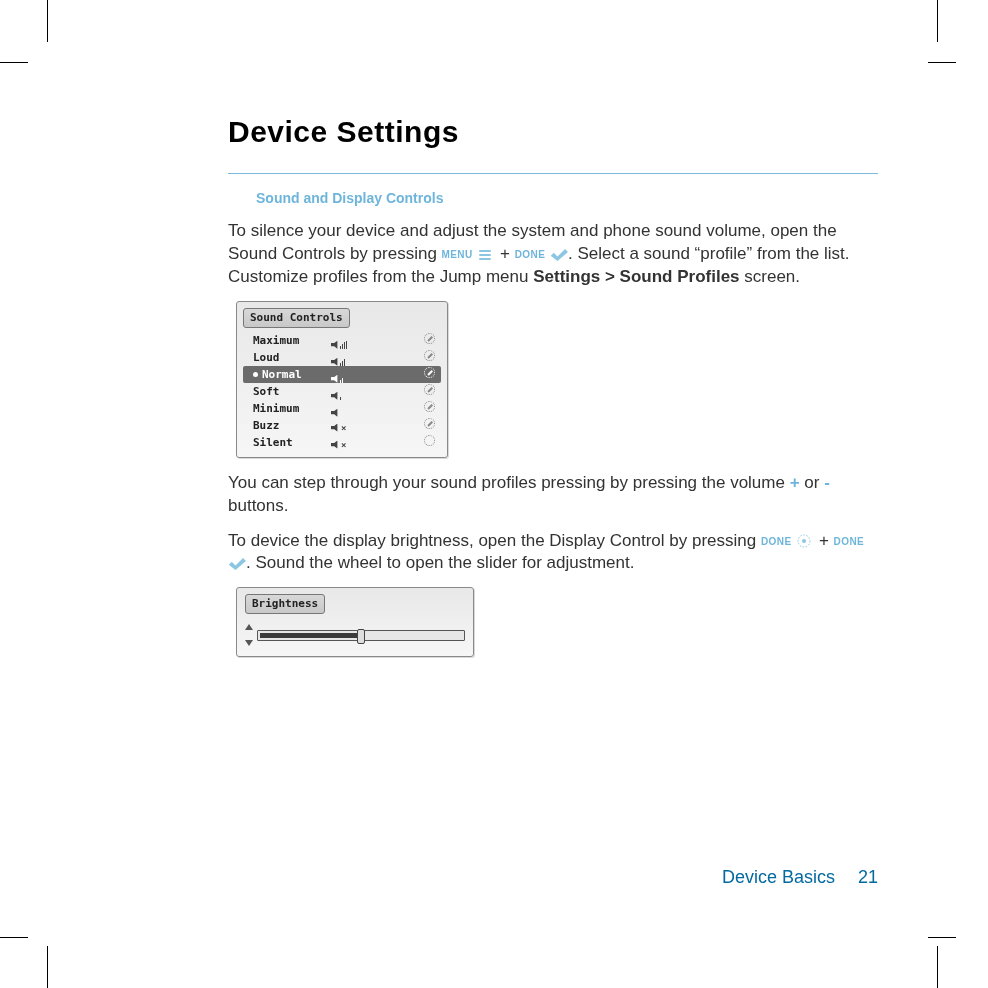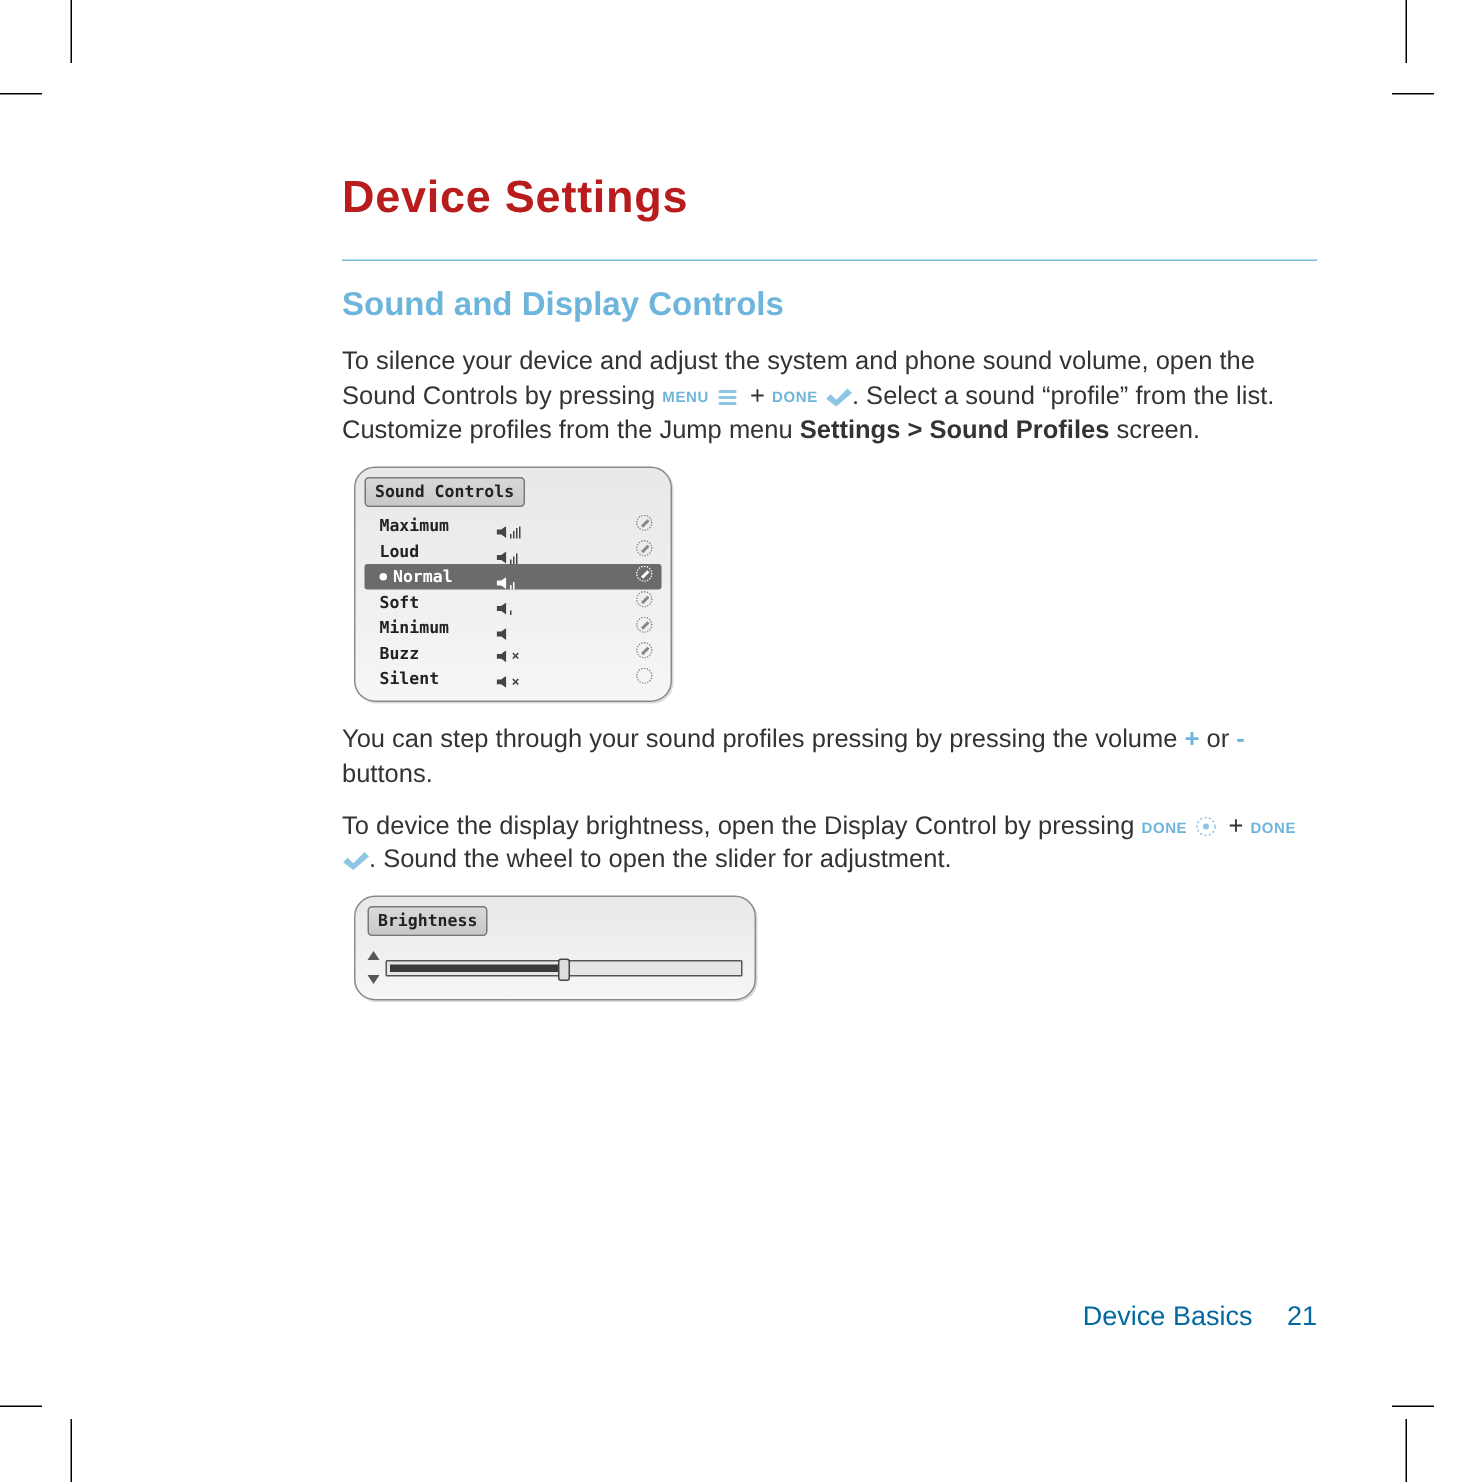--- a/index.html
+++ b/index.html
@@ -22,51 +22,52 @@
 
   .content {
     position: absolute;
     left: 228px;
     top: 115px;
     width: 650px;
   }
   .title {
     font-size: 30px;
     font-weight: bold;
-    color: #b91c1c;
+    color: #000000;
     letter-spacing: 0.5px;
     margin-bottom: 24px;
   }
   .hr { height: 1px; background: #7abbdd; width: 100%; margin-bottom: 16px; }
   .subhead {
-    font-size: 22px;
+    font-size: 14px;
     font-weight: bold;
     color: #6eb5db;
     margin-bottom: 14px;
+    margin-left: 28px;
   }
   .body {
     font-size: 17px;
     line-height: 1.35;
     color: #333;
   }
   .body p { margin-bottom: 12px; }
   .accent { color: #6eb5db; font-size: 10px; font-weight: bold; letter-spacing: 0.4px; vertical-align: 1px; }
   .accent-big { color: #6eb5db; font-weight: bold; }
   .bold { font-weight: bold; }
   .icon-slot {
     display: inline-block;
     vertical-align: -3px;
     width: 18px; height: 14px;
     position: relative;
   }
   
   .panel {
     background: linear-gradient(#e8e8e8,#f6f6f6);
     border: 1px solid #898989;
-    border-radius: 14px;
+    border-radius: 3px;
     box-shadow: 1px 1px 0 rgba(0,0,0,0.15);
     margin: 4px 16px 14px 8px;
     font-family: "Lucida Console", Monaco, monospace;
     font-size: 11px;
     font-weight: bold;
     color: #222;
     padding: 6px;
   }
   .panel-sound { width: 212px; }
   .panel-title-wrap {
@@ -110,21 +111,21 @@
   }
   .pencil::after {
     content:""; position:absolute; width:6px; height:1.5px; background:#888; top:4px; left:2px;
     transform: rotate(-45deg);
   }
   .pencil.sel { border-color:#fff; }
   .pencil.sel::after { background:#fff; }
   .pencil.empty::after { display:none; }
   .pencil.empty { border-style:dotted; }
 
-  .panel-bright { width: 268px; padding:6px 8px 10px 8px;}
+  .panel-bright { width: 238px; padding:6px 8px 10px 8px;}
   .slider-wrap { margin-top: 6px; display:flex; align-items:center; gap:4px;}
   .slider-track {
     flex:1; height:11px; border:1px solid #555; background:#e6e6e6; position:relative; border-radius:1px;
   }
   .slider-fill { position:absolute; top:2px; bottom:2px; left:2px; width:48%; background:#3a3a3a;}
   .slider-knob { position:absolute; top:-2px; left:48%; width:8px; height:15px; background:#ddd; border:1px solid #444; border-radius:2px; transform:translateX(-50%);}
   .tri { width:0;height:0;border-left:4px solid transparent;border-right:4px solid transparent;}
   .tri.up{border-bottom:6px solid #555;}
   .tri.down{border-top:6px solid #555;}
   .tris{display:flex;flex-direction:column;gap:10px;}

